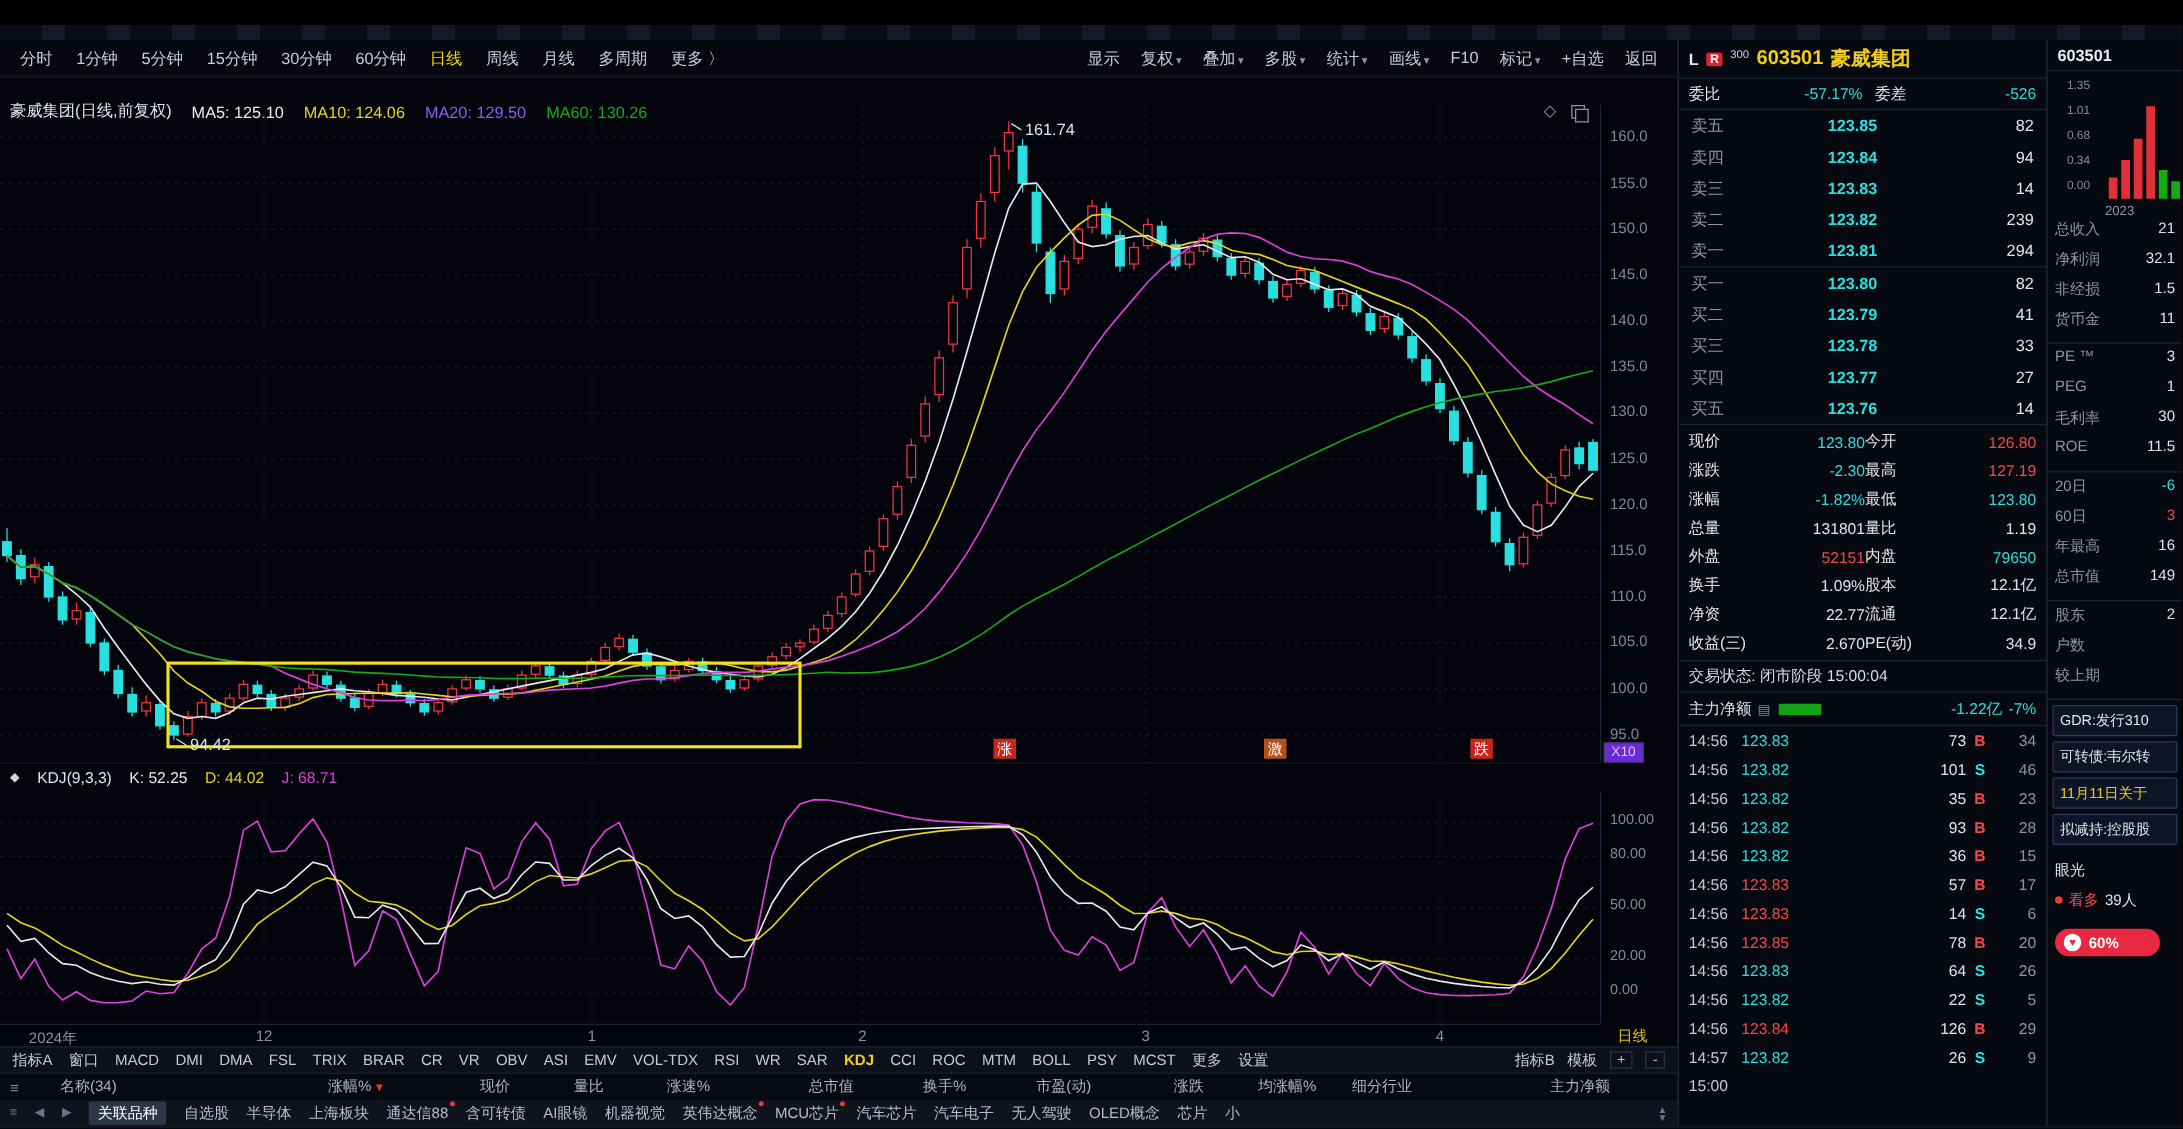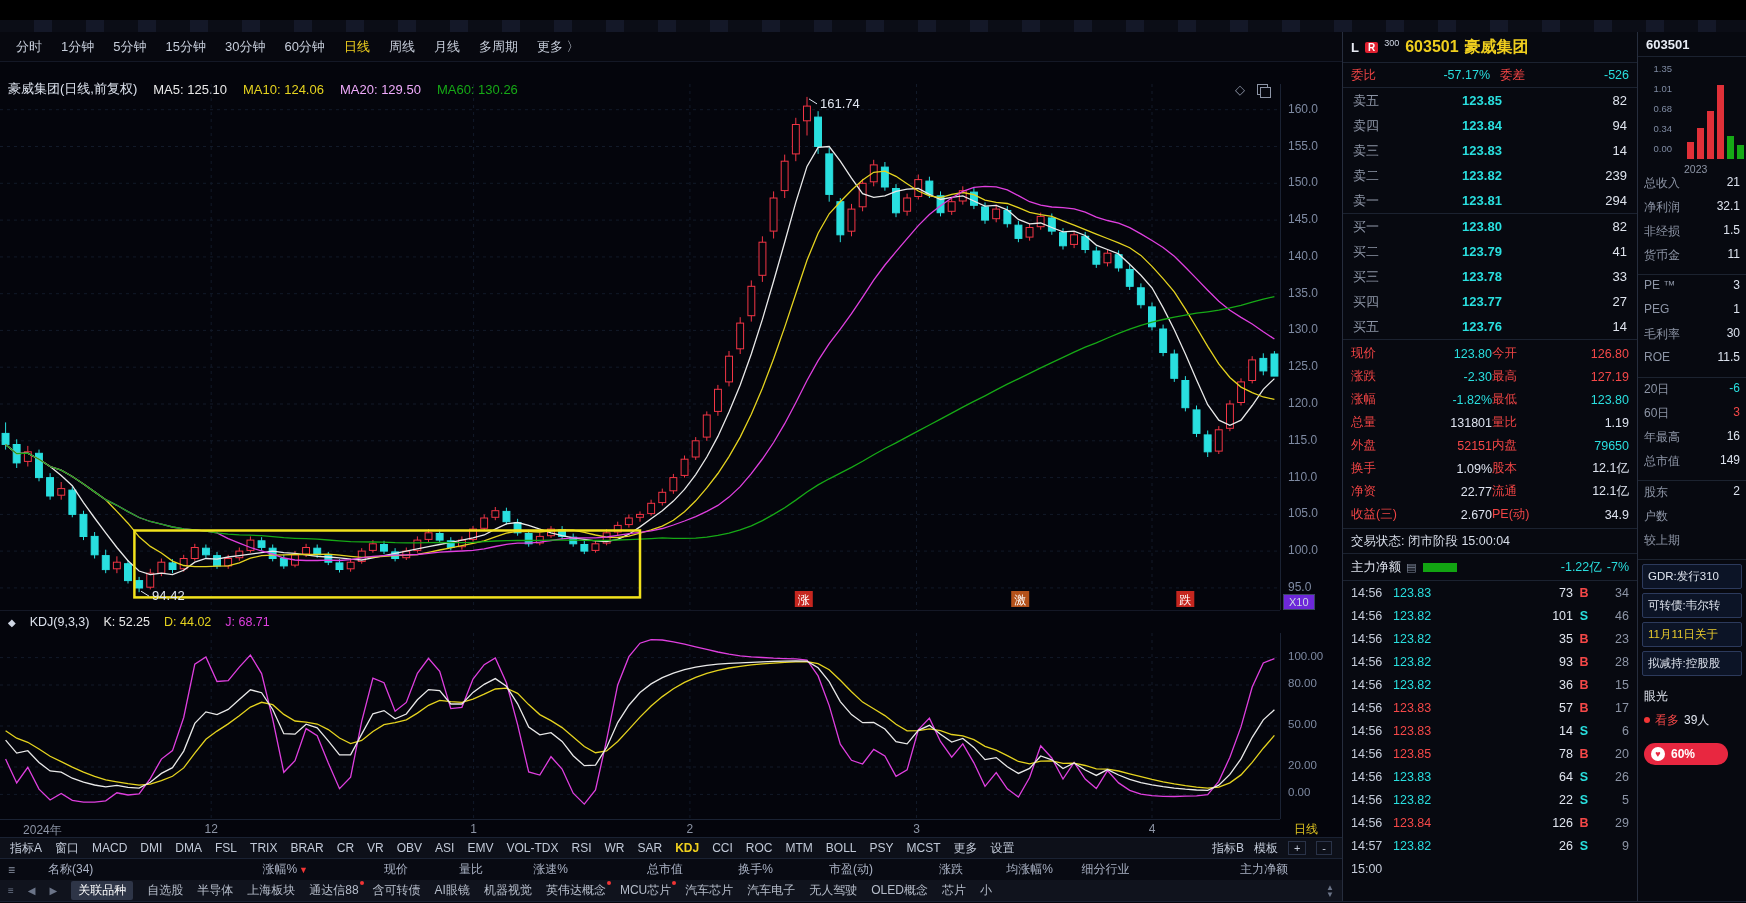--- a/index.html
+++ b/index.html
@@ -15,21 +15,21 @@
     background:#07080f;border-bottom:1px solid #141826;}
   #period-group{display:flex;gap:19px}
   #action-group{display:flex;gap:17px}
   .tb-item{color:#c6cdda;white-space:nowrap;cursor:default}
   .tb-item.active{color:#f0d01e}
   .tb-arrow{font-size:9px;color:#8d95a6;margin-left:2px}
   
   #chart-header{position:absolute;left:0;top:58px;width:1280px;height:22px;display:flex;
     align-items:center;gap:16px;padding-left:8px;box-sizing:border-box;}
   .ch-title{color:#dde3ee}
-  .ma5{color:#e9e9e9}.ma10{color:#e5d31f}.ma20{color:#f0abfc}.ma60{color:#16a916}
+  .ma5{color:#e9e9e9}.ma10{color:#e5d31f}.ma20{color:#8b5cf6}.ma60{color:#16a916}
   .ch-icons{margin-left:auto;margin-right:12px;display:flex;gap:12px;color:#8d95a6;align-items:center}
   .win-icon{display:inline-block;width:9px;height:9px;border:1px solid #8d95a6;position:relative}
   .win-icon::after{content:"";position:absolute;left:2px;top:2px;width:9px;height:9px;border:1px solid #8d95a6;background:#07080f}
   
   #main-svg{position:absolute;left:0;top:64px;width:1280px;height:526px;border-bottom:1px solid #141826}
   #kdj-header{position:absolute;left:0;top:591px;width:1280px;height:22px;display:flex;align-items:center;
     gap:14px;padding-left:8px;box-sizing:border-box;font-size:12.5px}
   .kdj-diamond{color:#cfd6e4;font-size:10px}
   .kdj-k{color:#e9e9e9}.kdj-d{color:#e5d31f}.kdj-j{color:#df3fdf}.kdj-name{color:#dde3ee}
   #kdj-svg{position:absolute;left:0;top:613px;width:1280px;height:186px}
@@ -93,21 +93,21 @@
   
   #quote-panel{position:absolute;left:1342px;top:12px;width:295px;height:869px;box-sizing:border-box;
     background:#070910;border-left:1px solid #262d3d;display:flex;flex-direction:column;overflow:hidden}
   #qp-title{height:30px;display:flex;align-items:center;gap:6px;padding:0 8px;border-bottom:1px solid #1b2230}
   .flag-l{color:#e6e9f2;font-weight:bold}
   .flag-r{background:#e02030;color:#fff;font-size:10px;padding:0 3px;border-radius:2px;font-weight:bold}
   .board{color:#cfd6e4;font-size:9px;margin-top:-8px}
   .q-code,.q-name{color:#efce1e;font-weight:bold;font-size:16px}
   #qp-weibi{height:24px;display:grid;grid-template-columns:44px 1fr 44px 1fr;align-items:center;
     padding:0 8px;border-bottom:1px solid #1b2230;font-size:12.5px}
-  .ilabel{color:#ef4444;white-space:nowrap}
+  .ilabel{color:#e5e5e5;white-space:nowrap}
   .ival{text-align:right;white-space:nowrap}
   #qp-asks,#qp-bids{border-bottom:1px solid #1b2230}
   .qrow{display:grid;grid-template-columns:46px 1fr 62px;align-items:center;height:25px;padding:0 10px}
   .qlabel{color:#8d95a6}
   .qprice{text-align:center;font-weight:bold}
   .qvol{text-align:right;color:#dfe4ee}
   #qp-info{border-bottom:1px solid #1b2230;padding:2px 0}
   .irow{display:grid;grid-template-columns:56px 1fr 52px 1fr;align-items:center;height:23px;
     padding:0 8px;font-size:12.5px}
   #qp-status{height:24px;display:flex;align-items:center;padding:0 8px;color:#d6dce8;
@@ -166,20 +166,32 @@
         <span class="tb-item">1分钟</span>
         <span class="tb-item">5分钟</span>
         <span class="tb-item">15分钟</span>
         <span class="tb-item">30分钟</span>
         <span class="tb-item">60分钟</span>
         <span class="tb-item active">日线</span>
         <span class="tb-item">周线</span>
         <span class="tb-item">月线</span>
         <span class="tb-item">多周期</span>
         <span class="tb-item">更多 〉</span>
+      </div>
+    <div id="action-group">
+        <span class="tb-item">显示</span>
+        <span class="tb-item">复权<span class="tb-arrow">▾</span></span>
+        <span class="tb-item">叠加<span class="tb-arrow">▾</span></span>
+        <span class="tb-item">多股<span class="tb-arrow">▾</span></span>
+        <span class="tb-item">统计<span class="tb-arrow">▾</span></span>
+        <span class="tb-item">画线<span class="tb-arrow">▾</span></span>
+        <span class="tb-item">F10</span>
+        <span class="tb-item">标记<span class="tb-arrow">▾</span></span>
+        <span class="tb-item">+自选</span>
+        <span class="tb-item">返回</span>
       </div>
   </div>
 
   <div id="chart-header">
     <span class="ch-title">豪威集团(日线,前复权)</span>
     <span class="ma5">MA5: 125.10</span>
     <span class="ma10">MA10: 124.06</span>
     <span class="ma20">MA20: 129.50</span>
     <span class="ma60">MA60: 130.26</span>
     <span class="ch-icons">

